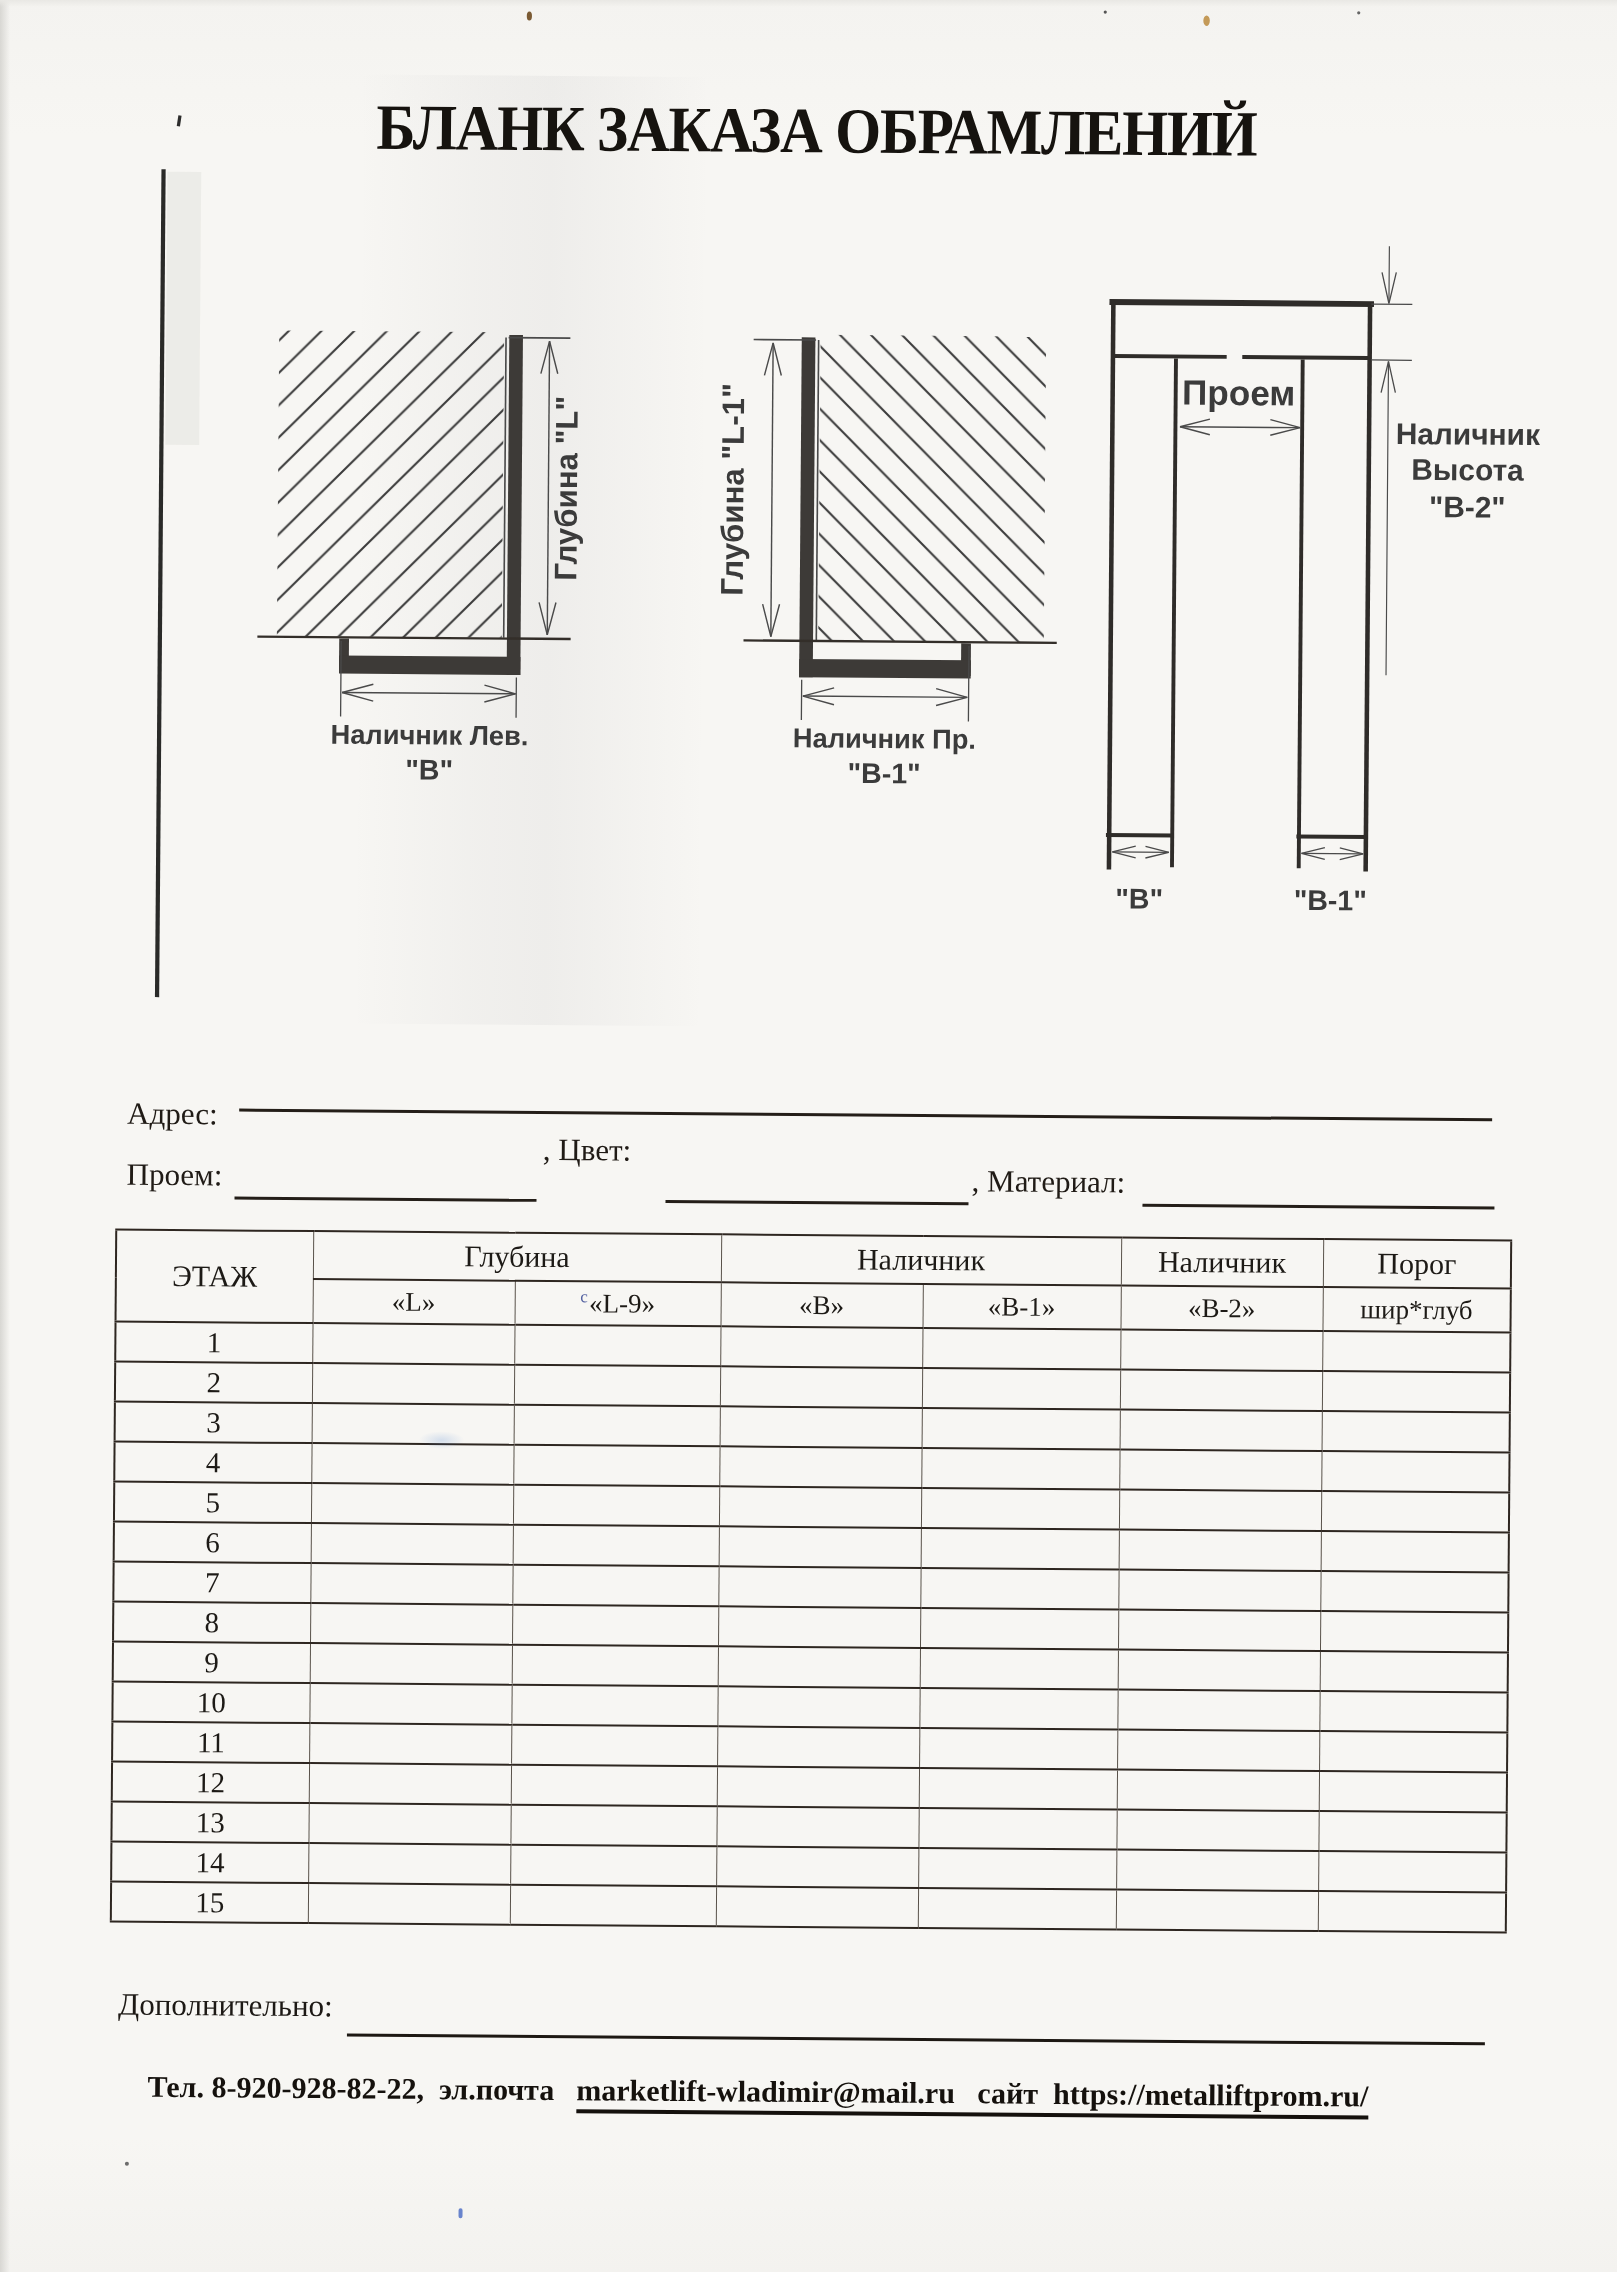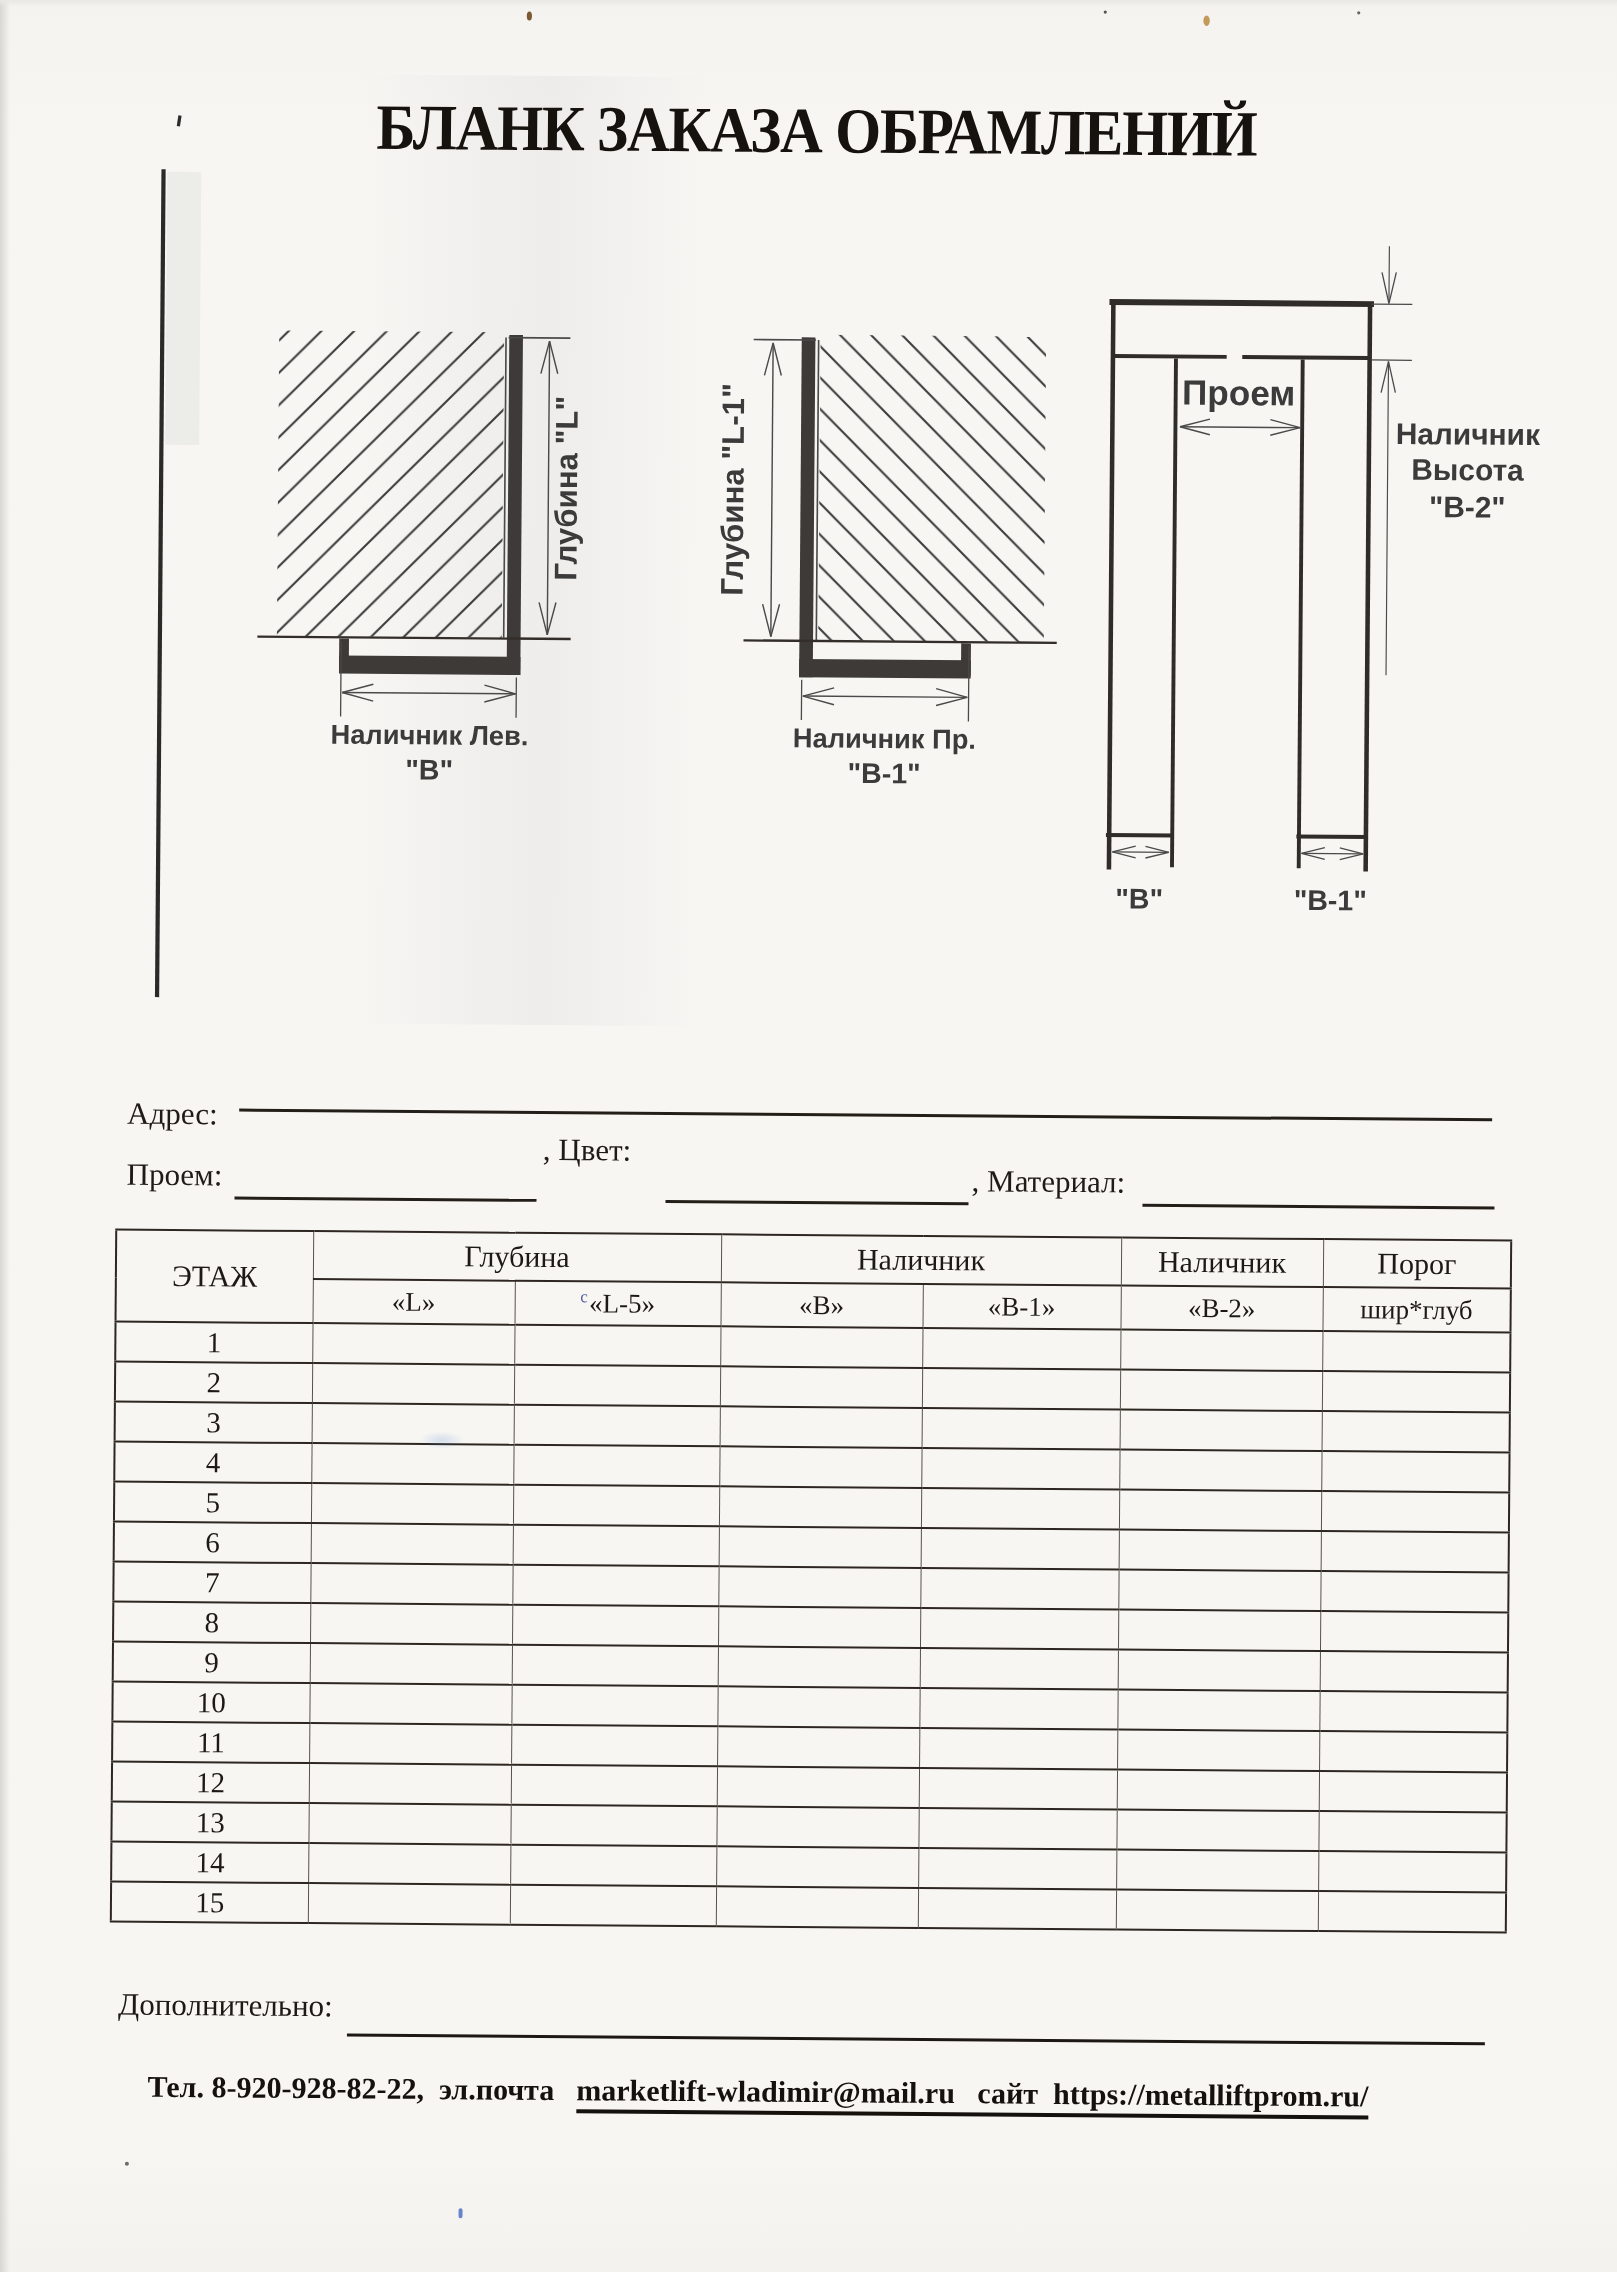--- a/index.html
+++ b/index.html
@@ -179,21 +179,21 @@
     <tbody>
       <tr class="h1">
         <td rowspan="2">ЭТАЖ</td>
         <td colspan="2">Глубина</td>
         <td colspan="2">Наличник</td>
         <td>Наличник</td>
         <td>Порог</td>
       </tr>
       <tr class="h2">
         <td>«L»</td>
-        <td><span class="ink-mark">с</span><span>«L-5»</span></td>
+        <td><span class="ink-mark">с</span><span>«L-9»</span></td>
         <td>«В»</td>
         <td>«В-1»</td>
         <td>«В-2»</td>
         <td>шир*глуб</td>
       </tr>
     </tbody>
     <tbody>
 
         <tr class="r">
           <td>1</td>

